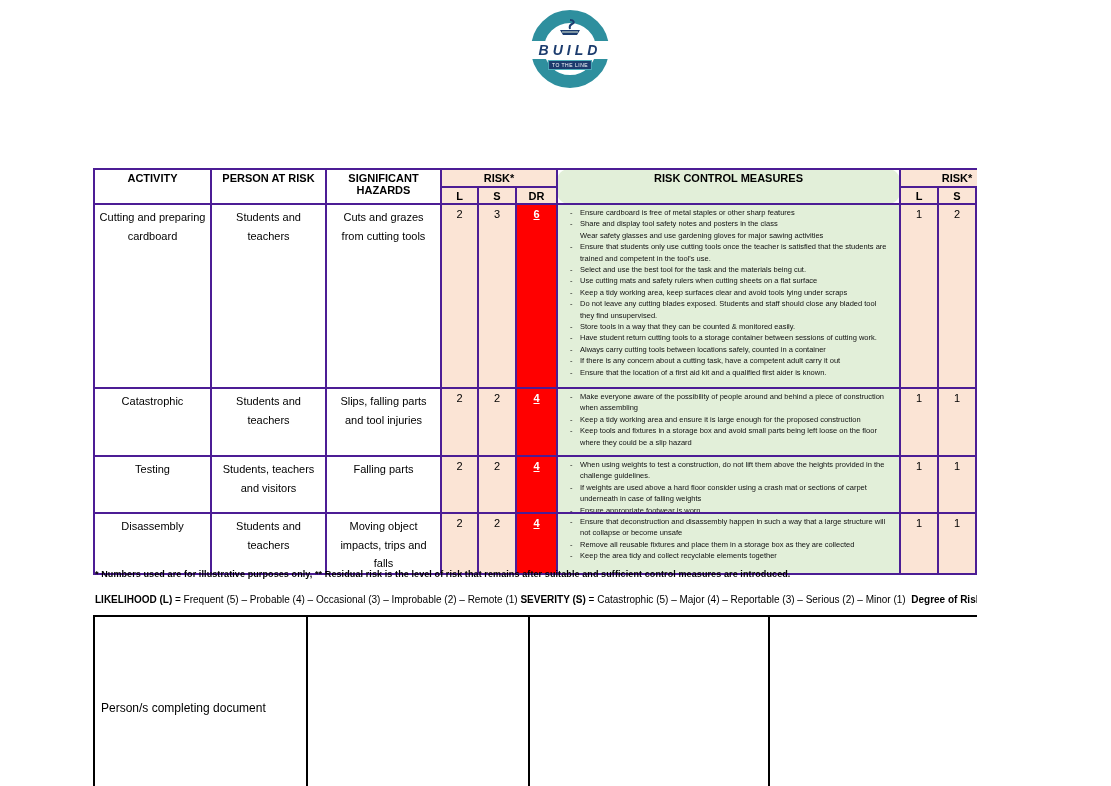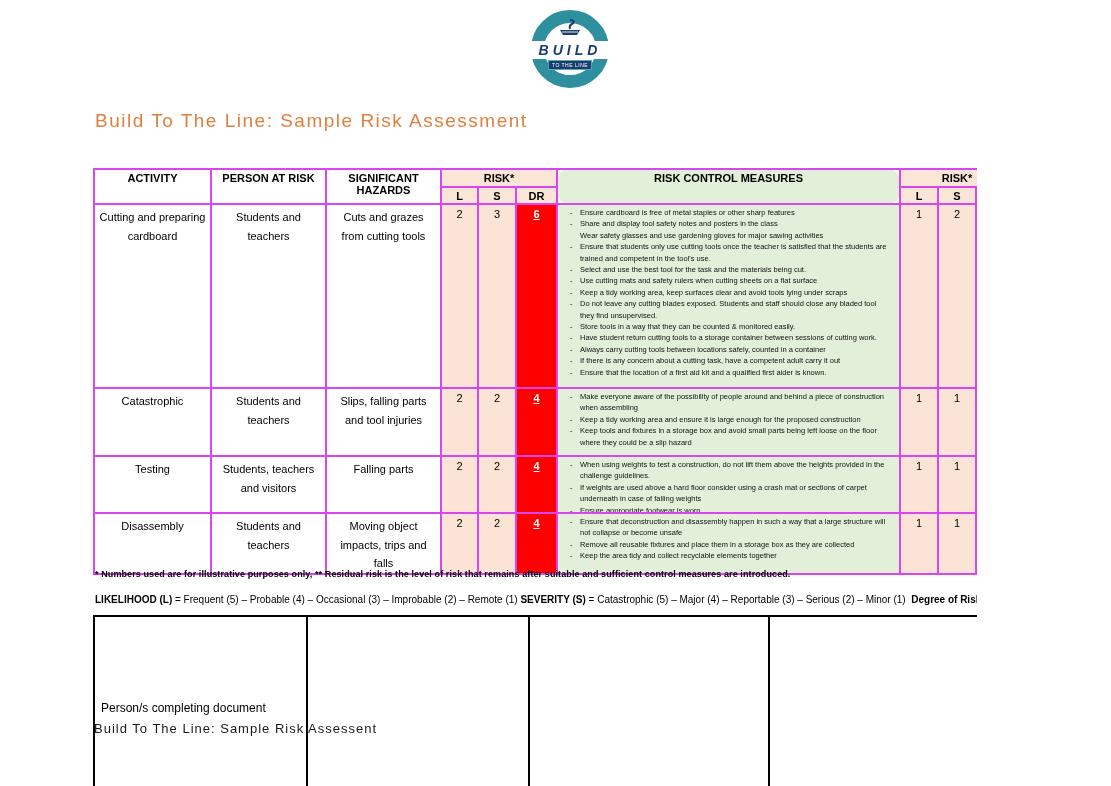--- a/index.html
+++ b/index.html
@@ -13,21 +13,21 @@
   .logo-brand { font-weight:bold; font-style:italic; color:#1C3C6E; font-size:14px; letter-spacing:4px; }
   .logo-tag { position:absolute; top:50px; left:50%; transform:translateX(-50%); background:#1C3C6E; border:1px solid #4FB0BC; color:#fff; font-size:5px; line-height:6px; padding:1px 3px; letter-spacing:0.5px; white-space:nowrap; }
   .logo-trowel { position:absolute; top:9px; left:50%; transform:translateX(-50%); }
 
   
   .title { position:absolute; left:95px; top:110px; font-size:19px; letter-spacing:1.5px; color:#E08040; font-weight:400; }
   .page-footer { position:absolute; left:94px; top:721px; font-size:13px; letter-spacing:1px; color:#1a1a1a; }
 
   
   .risk-table { position:absolute; left:93px; top:168px; border-collapse:collapse; table-layout:fixed; width:920px; }
-  .risk-table th, .risk-table td { border:2px solid #d946ef; vertical-align:top; overflow:hidden; }
+  .risk-table th, .risk-table td { border:2px solid #4c1d95; vertical-align:top; overflow:hidden; }
   .risk-table th { font-size:11px; font-weight:bold; text-align:center; padding-top:2px; background:#fff; }
   .h-risk { background:#FBE5D6 !important; }
   .h-sub  { background:#FBE5D6 !important; height:17px; }
   .h-meas { background:#E2EFD9 !important;border-radius:12px; }
   thead tr:first-child { height:18px; }
 
   .risk-table td { font-size:11px; }
   .c-text { text-align:center; padding:3px 4px 0 4px; line-height:1.7; background:#fff; }
   .c-num  { text-align:center; padding-top:3px; font-size:10px; background:#FBE4D5; }
   .c-dr   { text-align:center; padding-top:3px; font-size:10px; background:#FF0000; color:#fff; font-weight:bold; }
@@ -67,21 +67,20 @@
       <path d="M15 1 c4 0 5 3 2 4 c-2 1 -3 2 -2 5" stroke="#1C3C6E" stroke-width="2" fill="none"></path>
       <path d="M5 11 L25 11 L22 16 L8 16 Z" fill="#1C3C6E"></path>
       <rect x="7" y="12.5" width="16" height="1" fill="#E2EFD9"></rect>
     </svg>
     <div class="logo-band">
       <span class="logo-brand">BUILD</span>
     </div>
     <div class="logo-tag">TO THE LINE</div>
   </div>
 
-  <div class="title">Build To The Line: Sample Risk Assessment</div>
 
   <table class="risk-table">
     <colgroup>
       <col style="width:117px">
         <col style="width:115px">
         <col style="width:115px">
       <col style="width:37px">
         <col style="width:38px">
         <col style="width:41px">
       <col style="width:343px">
@@ -272,15 +271,14 @@
     <tbody>
         <tr>
           <td>Person/s completing document</td>
           <td></td>
           <td></td>
           <td></td>
         </tr>
       </tbody>
   </table>
 
-  <div class="page-footer">Build To The Line: Sample Risk Assessent</div>
 
 </div>
 
 </body></html>

